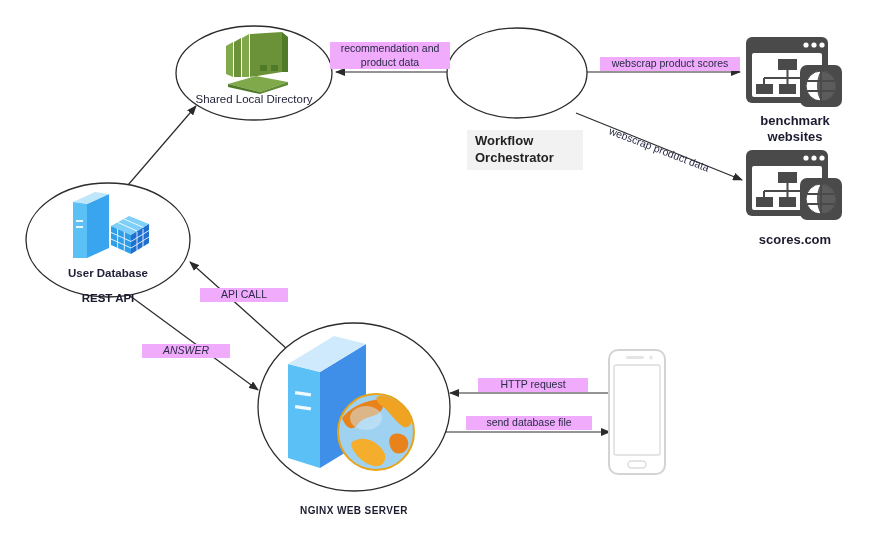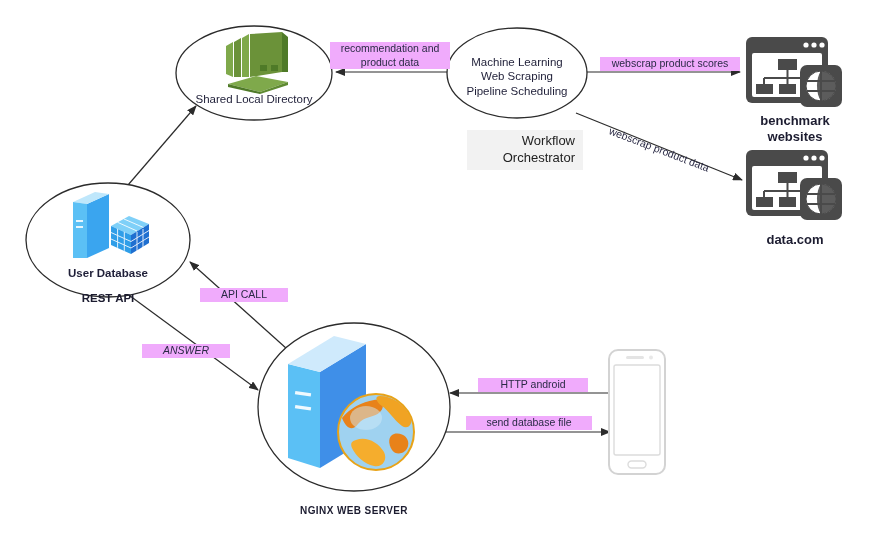--- a/index.html
+++ b/index.html
@@ -14,22 +14,22 @@
   .node-label{
     position:absolute;text-align:center;font-size:11.5px;color:#1f1f38;
     line-height:1.25;white-space:pre-line;pointer-events:none;
   }
   .edge-label{
     position:absolute;text-align:center;font-size:10.5px;color:#2a2a45;
     line-height:1.3;white-space:pre-line;background:#f0abfc;
   }
   .edge-label.nobg{background:transparent;}
   .sub-label{
-    position:absolute;text-align:right;font-size:13px;color:#222;
-    line-height:1.3;white-space:pre-line;background:#f2f2f2;padding:3px 8px;
+    position:absolute;text-align:left;font-size:13px;color:#222;
+    line-height:1.3;white-space:pre-line;background:#f2f2f2;padding:3px 8px;font-weight:bold;
   }
   .icon-holder{position:absolute;}
   .cap{
     position:absolute;text-align:center;font-size:13px;font-weight:bold;
     color:#1c1c30;line-height:1.25;white-space:pre-line;
   }
 </style>
 </head>
 <body>
 
@@ -81,23 +81,20 @@
       <rect x="48" y="33" width="7" height="6" fill="#4f7a28"></rect>
       <rect x="59" y="33" width="7" height="6" fill="#4f7a28"></rect>
 
       <path d="M16,52 L44,44 L76,50 L48,60 Z" fill="#7fa94b"></path>
       <path d="M16,52 L48,60 L48,62 L16,55 Z" fill="#4f7a28"></path>
       <path d="M48,60 L76,50 L76,53 L48,62 Z" fill="#5e8a31"></path>
     </svg>
   </div>
   <div class="node-label" style="left:174px;top:92px;width:160px;">Shared Local Directory</div>
 
-  <div class="node-label" style="left:447px;top:55px;width:140px;">Machine Learning
-Web Scraping
-Pipeline Scheduling</div>
   <div class="sub-label" style="left:467px;top:130px;width:100px;">Workflow
 Orchestrator</div>
 
   <div class="icon-holder" style="left:65px;top:190px;width:90px;height:70px;">
     <svg width="90" height="70" viewBox="0 0 90 70">
 
       <path d="M8,20 L30,8 L44,8 L44,60 L22,68 L8,68 Z" fill="#ffffff"></path>
       <path d="M8,20 L22,14 L22,68 L8,68 Z" fill="#6ec8f7"></path>
       <path d="M22,14 L44,4 L44,58 L22,68 Z" fill="#3aa5ef"></path>
       <path d="M22,14 L44,4 L30,2 L8,12 Z" fill="#bfe7fb"></path>
@@ -181,21 +178,21 @@
       <rect x="12" y="49" width="17" height="10" fill="#4a4a4a"></rect>
       <rect x="35" y="49" width="17" height="10" fill="#4a4a4a"></rect>
       <rect x="56" y="30" width="42" height="42" rx="7" fill="#4a4a4a"></rect>
       <circle cx="77" cy="51" r="15" fill="#ffffff"></circle>
       <circle cx="77" cy="51" r="15" fill="none" stroke="#4a4a4a" stroke-width="1"></circle>
       <path d="M77,36 A15,15 0 0,1 77,66 A9,18 0 0,1 77,36 Z" fill="#4a4a4a" opacity=".9"></path>
       <path d="M63,46 L91,46 M63,56 L91,56" stroke="#4a4a4a" stroke-width="2.2"></path>
       <path d="M77,36 L77,66" stroke="#4a4a4a" stroke-width="2"></path>
     </svg>
   </div>
-  <div class="cap" style="left:740px;top:232px;width:110px;">data.com</div>
+  <div class="cap" style="left:740px;top:232px;width:110px;">scores.com</div>
 
   <div class="icon-holder" style="left:608px;top:349px;width:58px;height:126px;">
     <svg width="58" height="126" viewBox="0 0 58 126">
       <rect x="1" y="1" width="56" height="124" rx="9" fill="#ffffff" stroke="#d3d3d3" stroke-width="2"></rect>
       <rect x="6" y="16" width="46" height="90" rx="2" fill="#ffffff" stroke="#dcdcdc" stroke-width="1.4"></rect>
       <rect x="18" y="7" width="18" height="3" rx="1.5" fill="#e4e4e4"></rect>
       <circle cx="43" cy="8.5" r="2" fill="#e8e8e8"></circle>
       <rect x="20" y="112" width="18" height="7" rx="3.5" fill="#ffffff" stroke="#dcdcdc" stroke-width="1.4"></rect>
     </svg>
   </div>
@@ -205,17 +202,17 @@
 
 
   <div class="edge-label" style="left:600px;top:57px;width:140px;text-align:center;">webscrap product scores</div>
 
   <div class="edge-label nobg" style="left:594px;top:143px;width:130px;transform:rotate(21deg);transform-origin:center center;">webscrap product data</div>
 
   <div class="edge-label" style="left:200px;top:288px;width:88px;">API CALL</div>
 
   <div class="edge-label" style="left:142px;top:344px;width:88px;font-style:italic;">ANSWER</div>
 
-  <div class="edge-label" style="left:478px;top:378px;width:110px;">HTTP android</div>
+  <div class="edge-label" style="left:478px;top:378px;width:110px;">HTTP request</div>
 
   <div class="edge-label" style="left:466px;top:416px;width:126px;">send database file</div>
 
 </div>
 
 </body></html>

